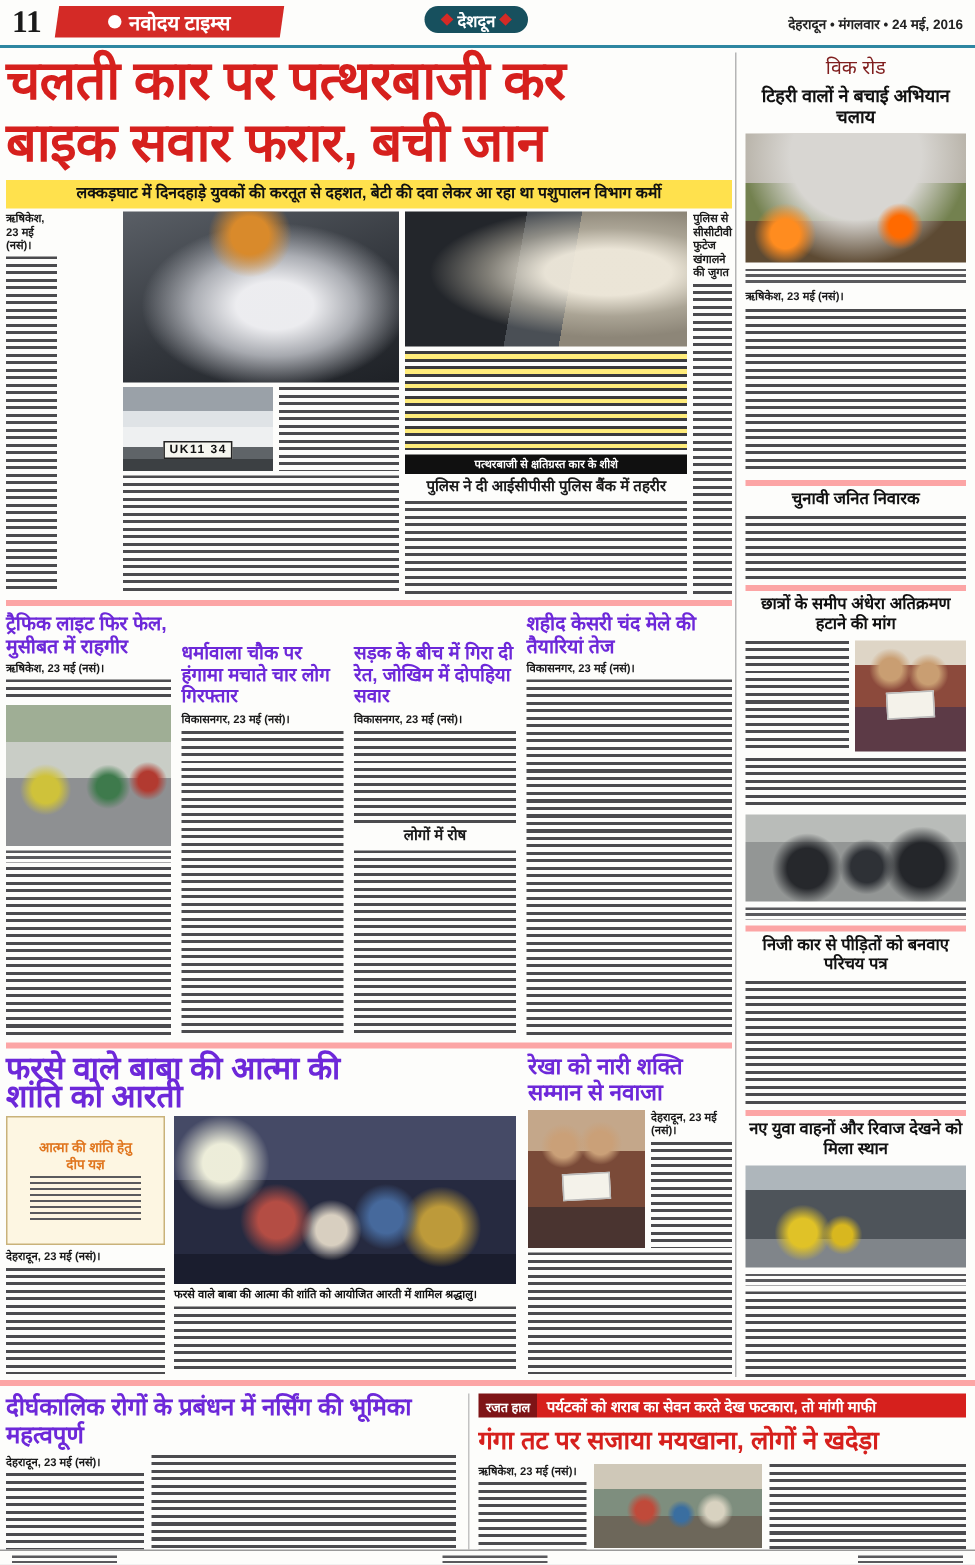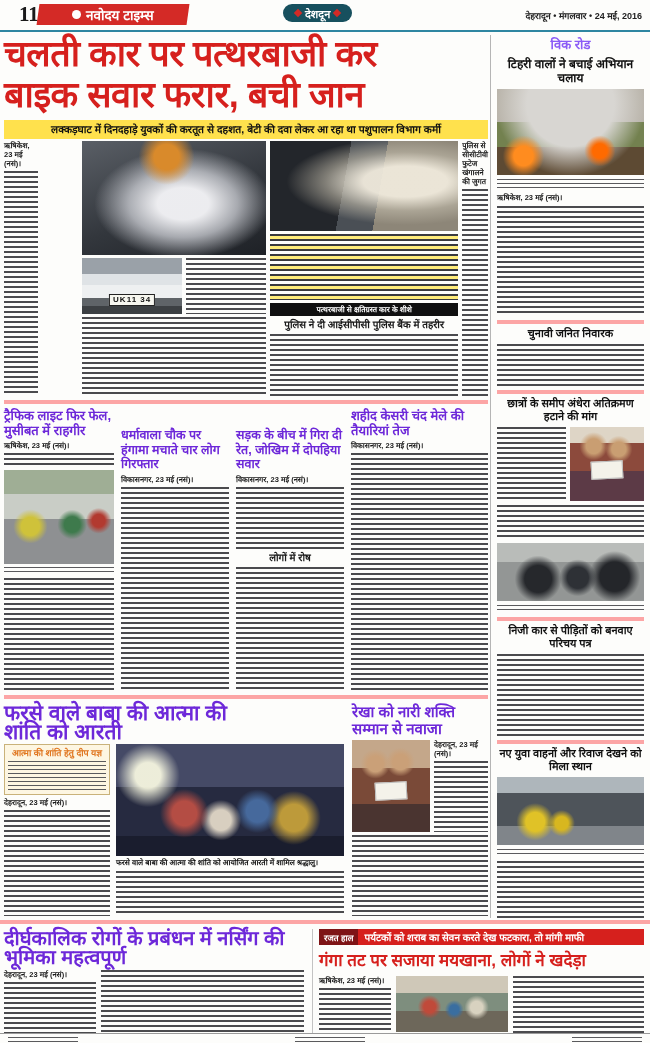--- a/index.html
+++ b/index.html
@@ -2,21 +2,21 @@
 <html><head>
 <meta charset="utf-8">
 <style>
   html,body{margin:0;padding:0;background:#e8e8e8;}
   #page{position:relative;width:650px;height:1043px;background:#fdfdfb;margin:0 auto;
         font-family:"Liberation Sans","DejaVu Sans",sans-serif;color:#1a1a1a;overflow:hidden;}
   .abs{position:absolute;}
 
   
   #hdr{position:absolute;top:0;left:0;width:650px;height:30px;border-bottom:2px solid #2e86a1;}
-  .pgnum{position:absolute;left:19px;top:2px;font-family:"Liberation Serif",serif;font-size:21px;font-weight:bold;}
+  .pgnum{position:absolute;left:8px;top:2px;font-family:"Liberation Serif",serif;font-size:21px;font-weight:bold;}
   .masthead{position:absolute;left:38px;top:4px;width:150px;height:21px;background:#d42a26;
             transform:skewX(-8deg);display:flex;align-items:center;justify-content:center;}
   .masthead .mh-t{color:#fff;font-weight:bold;font-size:13.5px;transform:skewX(8deg);white-space:nowrap;}
   .emblem{width:9px;height:9px;border-radius:50%;background:#fff;margin-right:5px;flex:0 0 auto;transform:skewX(8deg);}
   .badge{position:absolute;left:283px;top:4px;height:18px;background:#17505e;color:#fff;
          display:flex;align-items:center;padding:0 8px;border-radius:9px;font-weight:bold;font-size:11px;}
   .badge .acc{width:6px;height:6px;background:#d42a26;transform:rotate(45deg);margin:0 4px;}
   .dateline-top{position:absolute;right:8px;top:9px;font-size:9px;font-weight:bold;color:#222;}
 
   
@@ -94,25 +94,25 @@
   #leadbody{position:absolute;top:141px;left:4px;width:484px;height:255px;display:flex;gap:4px;}
   #rail{position:absolute;top:35px;left:490px;width:154px;height:883px;border-left:1px solid #b5b5b5;
         padding-left:6px;box-sizing:border-box;display:flex;flex-direction:column;gap:4px;}
   #row2{position:absolute;top:400px;left:4px;width:484px;height:291px;display:flex;gap:7px;padding-top:4px;box-sizing:border-box;}
   #row3{position:absolute;top:695px;left:4px;width:484px;height:221px;display:flex;gap:8px;padding-top:4px;box-sizing:border-box;}
   #row4{position:absolute;top:920px;left:0;width:650px;height:113px;box-sizing:border-box;}
   #ftr{position:absolute;top:1033px;left:0;width:650px;height:10px;border-top:1px solid #9a9a9a;}
 
   .col{display:flex;flex-direction:column;gap:3px;}
   .railhead{font-weight:bold;font-size:12px;line-height:14px;text-align:center;color:#111;}
-  .railkick{color:#8b5cf6;font-weight:bold;font-size:13px;text-align:center;}
+  .railkick{color:#7f1d1d;font-weight:normal;font-size:13px;text-align:center;}
   .railsub{font-weight:bold;font-size:11px;line-height:13px;text-align:center;color:#111;}
   .h2a{font-size:13px;line-height:15px;}
   .h2b{font-size:12.5px;line-height:14.5px;margin-top:20px;}
-  .box{border:1px solid #c9b27a;background:#fdf6e2;padding:3px;}
+  .box{border:1px solid #c9b27a;background:#fdf6e2;padding:15px;}
   .boxtitle{color:#e0761f;font-weight:bold;font-size:9px;line-height:11px;text-align:center;}
   .nbox{border:1px solid #444;padding:3px;}
   .nboxtitle{color:#1c57ad;font-weight:bold;font-size:8.5px;line-height:10px;text-align:center;}
   .kickband{display:flex;height:16px;}
   .kicklabel{background:#7e1416;color:#fff;font-size:8.5px;font-weight:bold;display:flex;align-items:center;padding:0 5px;white-space:nowrap;}
   .kicktext{background:#d6201d;color:#fff;font-size:10px;font-weight:bold;flex:1;display:flex;align-items:center;padding:0 6px;}
   .gangahead{color:#d6201d;font-weight:bold;font-size:17px;line-height:20px;margin:3px 0 2px 0;}
   .minihead{font-size:7.5px;font-weight:bold;line-height:9px;}
 </style>
 </head>
@@ -252,21 +252,21 @@
           <div class="dl">देहरादून, 23 मई (नसं)।</div>
           <div class="tb" style="flex:1;"></div>
         </div>
       </div>
       <div class="tb" style="flex:1;"></div>
     </div>
   </section>
 
   <section id="row4" class="rule-t">
     <div class="col abs" style="left:4px;top:5px;width:300px;height:104px;">
-      <div class="hl" style="font-size:20px;line-height:19px;">दीर्घकालिक रोगों के प्रबंधन में नर्सिंग की भूमिका महत्वपूर्ण</div>
+      <div class="hl" style="font-size:16px;line-height:19px;">दीर्घकालिक रोगों के प्रबंधन में नर्सिंग की भूमिका महत्वपूर्ण</div>
       <div style="display:flex;gap:5px;flex:1;">
         <div class="col" style="width:92px;">
           <div class="dl">देहरादून, 23 मई (नसं)।</div>
           <div class="tb" style="flex:1;"></div>
         </div>
         <div class="tb" style="flex:1;"></div>
       </div>
     </div>
     <div class="col abs" style="left:312px;top:5px;width:332px;height:104px;border-left:1px solid #c3c3c3;padding-left:6px;box-sizing:border-box;">
       <div class="kickband">

